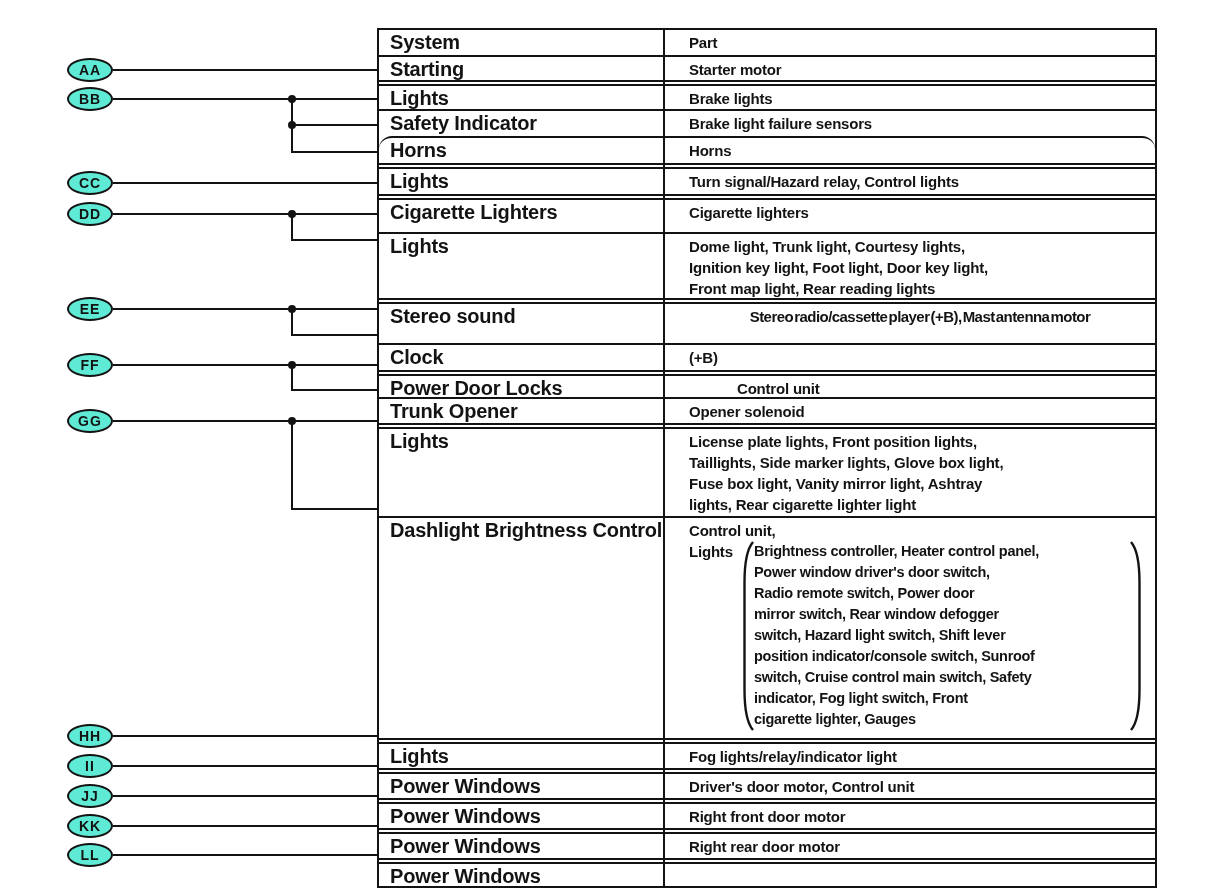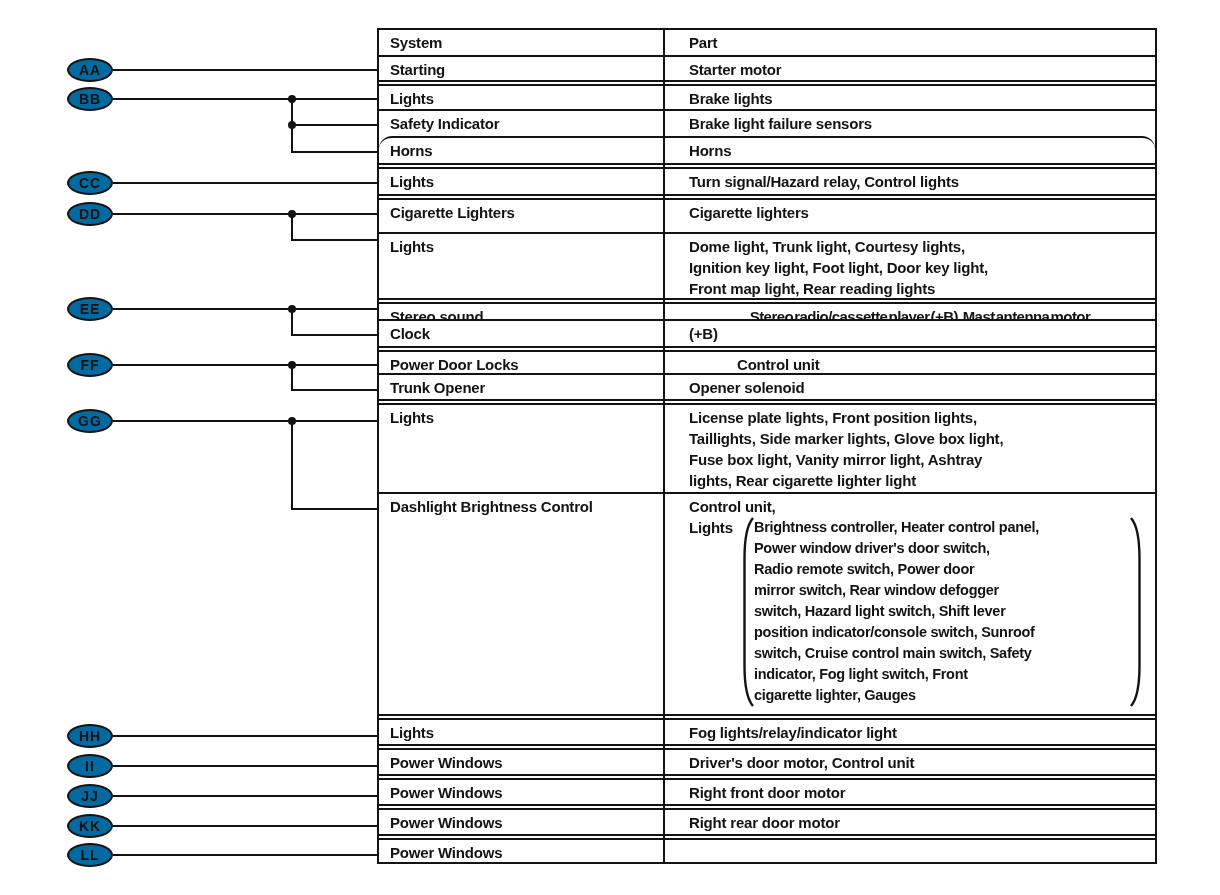--- a/index.html
+++ b/index.html
@@ -13,39 +13,39 @@
     border:2px solid #131313; box-sizing:content-box; background:#fff;
   }
   .vdiv { position:absolute; left:284px; top:0; bottom:0; width:2px; background:#131313; z-index:2; }
   .grp { background:#fff; }
   .grp.not-first { margin-top:2px; border-top:2px solid #131313; }
   .grp.not-last  { border-bottom:2px solid #131313; }
   .row { display:flex; box-sizing:border-box; overflow:hidden; }
   .row + .row { border-top:2px solid #131313; }
   .sys {
     width:286px; box-sizing:border-box; padding:2px 6px 0 11px;
-    font-weight:700; font-size:15px; line-height:21px; letter-spacing:-0.2px;
+    font-weight:700; font-size:20px; line-height:21px; letter-spacing:-0.2px;
     white-space:nowrap; overflow:hidden;
   }
   .prt {
     flex:1; box-sizing:border-box; padding:2px 4px 0 24px;
     font-weight:700; font-size:15px; line-height:21px; letter-spacing:-0.2px;
     overflow:hidden;
   }
   .ln { white-space:nowrap; }
   .condensed { letter-spacing:-0.55px; word-spacing:-2.5px;text-align:center; }
   
   .dash-sub { display:flex; align-items:stretch; }
   .dash-lbl { flex:0 0 54px; white-space:nowrap; }
   .bracket-svg { flex:0 0 11px; width:11px; height:190px; }
   .dash-lines { width:376px; font-size:14.5px; line-height:21px; letter-spacing:-0.3px; }
   
   .oval {
     position:absolute; width:46px; height:24px; box-sizing:border-box;
-    border:2.5px solid #131313; border-radius:50%; background:#0369a1;
+    border:2.5px solid #131313; border-radius:50%; background:#5eead4;
     display:flex; align-items:center; justify-content:center;
     font-weight:700; font-size:14px; letter-spacing:1px; z-index:3;
   }
   .hline { position:absolute; height:2px; background:#131313; }
   .vline { position:absolute; width:2px; background:#131313; }
   .dot   { position:absolute; width:8px; height:8px; border-radius:50%; background:#131313; z-index:4; }
 </style>
 </head>
 <body>
 
@@ -173,21 +173,21 @@
         <div class="row" style="height: 66px;">
           <div class="sys">Lights</div>
           <div class="prt">
             <div class="ln">Dome light, Trunk light, Courtesy lights,</div>
             <div class="ln">Ignition key light, Foot light, Door key light,</div>
             <div class="ln">Front map light, Rear reading lights</div>
           </div>
         </div>
       </div>
       <div class="grp not-first not-last">
-        <div class="row" style="height: 15px;">
+        <div class="row" style="height: 39px;">
           <div class="sys">Stereo sound</div>
           <div class="prt">
             <div class="ln condensed">Stereo radio/cassette player (+B), Mast antenna motor</div>
           </div>
         </div>
         <div class="row" style="height: 27px;">
           <div class="sys">Clock</div>
           <div class="prt">
             <div class="ln">(+B)</div>
           </div>

